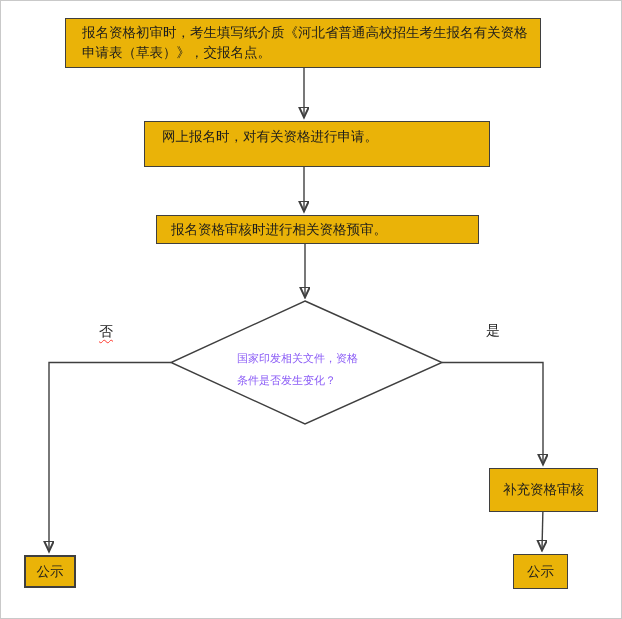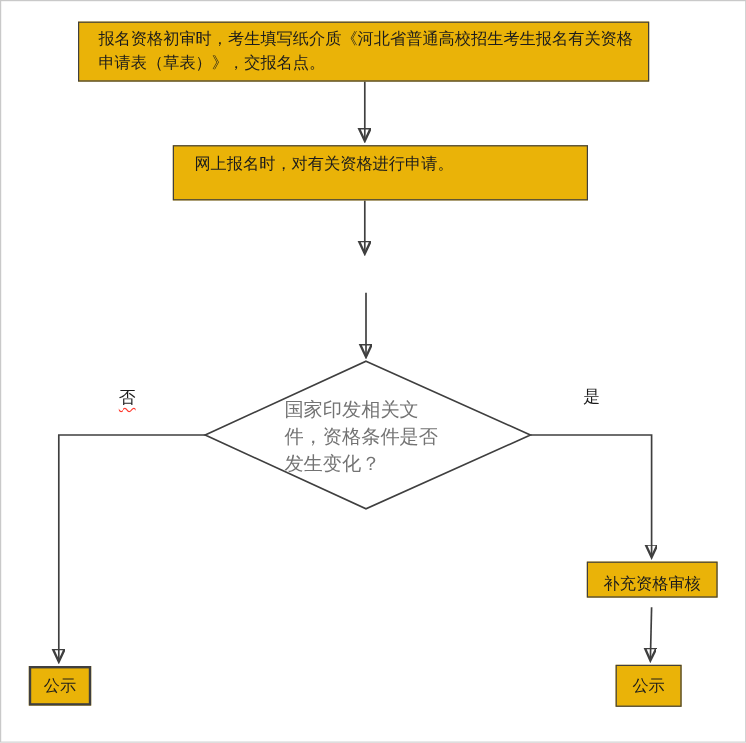--- a/index.html
+++ b/index.html
@@ -47,38 +47,38 @@
   .node.step2 {
     left: 143px; top: 120px; width: 346px; height: 46px;
     padding: 5px 10px 16px 17px;
   }
   .node.step3 {
     left: 155px; top: 214px; width: 323px; height: 29px;
     display: flex; align-items: center;
     padding: 0 10px 0 14px;
   }
   .node.supplement {
-    left: 488px; top: 467px; width: 109px; height: 30px;
-    display: flex; align-items: flex-end; justify-content: center;
+    left: 488px; top: 467px; width: 109px; height: 44px;
+    display: flex; align-items: center; justify-content: center;
   }
   .node.publish-left {
     left: 23px; top: 554px; width: 52px; height: 33px;
     border-width: 2px;
     display: flex; align-items: center; justify-content: center;
   }
   .node.publish-right {
     left: 512px; top: 553px; width: 55px; height: 35px;
     display: flex; align-items: center; justify-content: center;
   }
   .decision-text {
     position: absolute;
-    left: 236px; top: 331px; width: 129px;
-    font-size: 16px;
+    left: 236px; top: 346px; width: 129px;
+    font-size: 11px;
     line-height: 22.4px;
-    color: #737373;
+    color: #8b5cf6;
   }
   .branch-label {
     position: absolute;
     font-size: 14px;
     color: #1c1c1c;
   }
   .branch-label.no {
     left: 98px; top: 322px;
     text-decoration: underline;
     text-decoration-style: wavy;
@@ -111,20 +111,23 @@
   </svg>
 
   <div class="node step1">
     <span>报名资格初审时，考生填写纸介质《河北省普通高校招生考生报名有关资格申请表（草表）》，交报名点。</span>
   </div>
 
   <div class="node step2">
     <span>网上报名时，对有关资格进行申请。</span>
   </div>
 
+  <div class="node step3">
+    <span>报名资格审核时进行相关资格预审。</span>
+  </div>
 
   <div class="decision-text">国家印发相关文件，资格条件是否发生变化？</div>
 
   <div class="branch-label no">否</div>
   <div class="branch-label yes">是</div>
 
   <div class="node supplement">
     <span>补充资格审核</span>
   </div>
 

